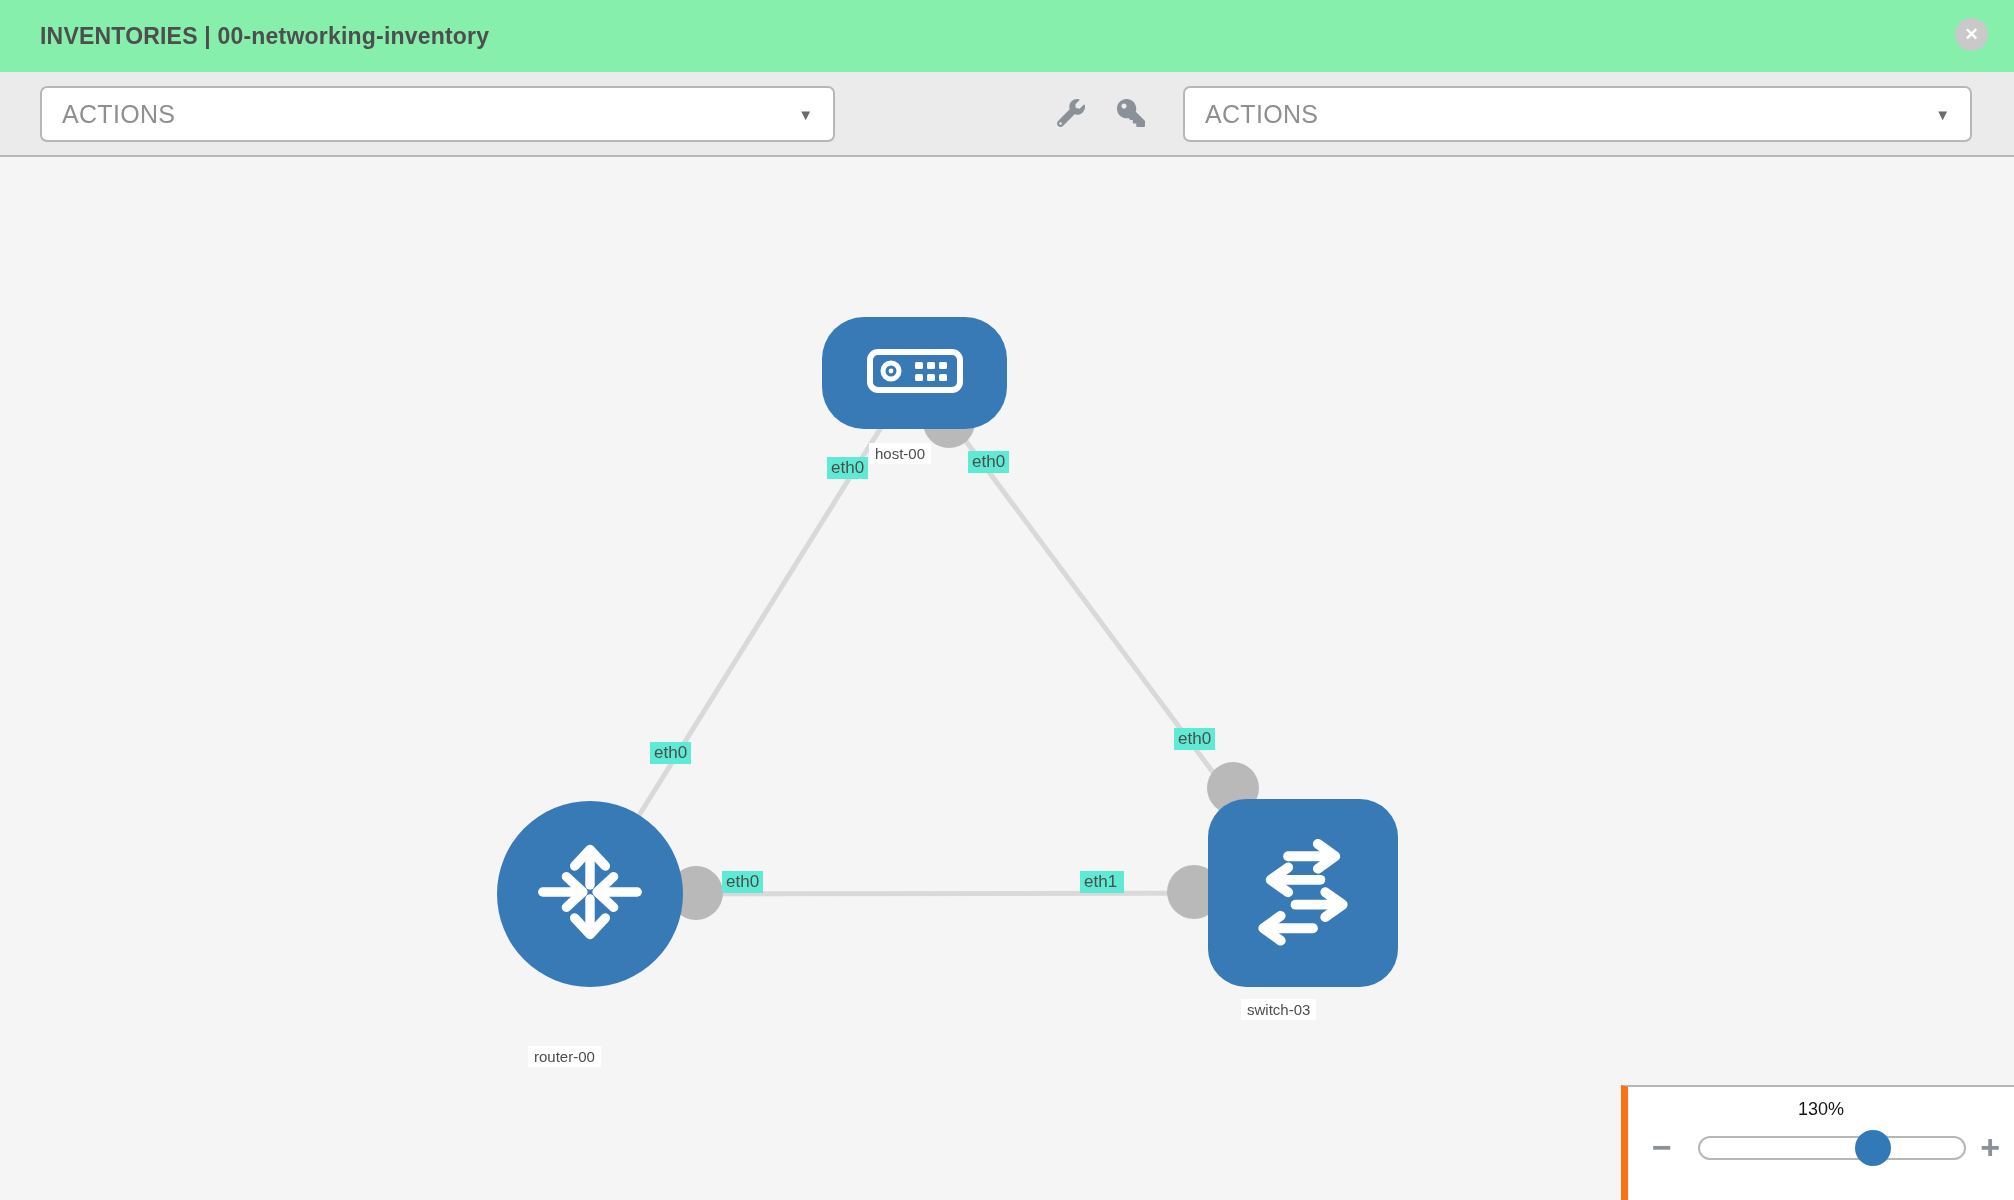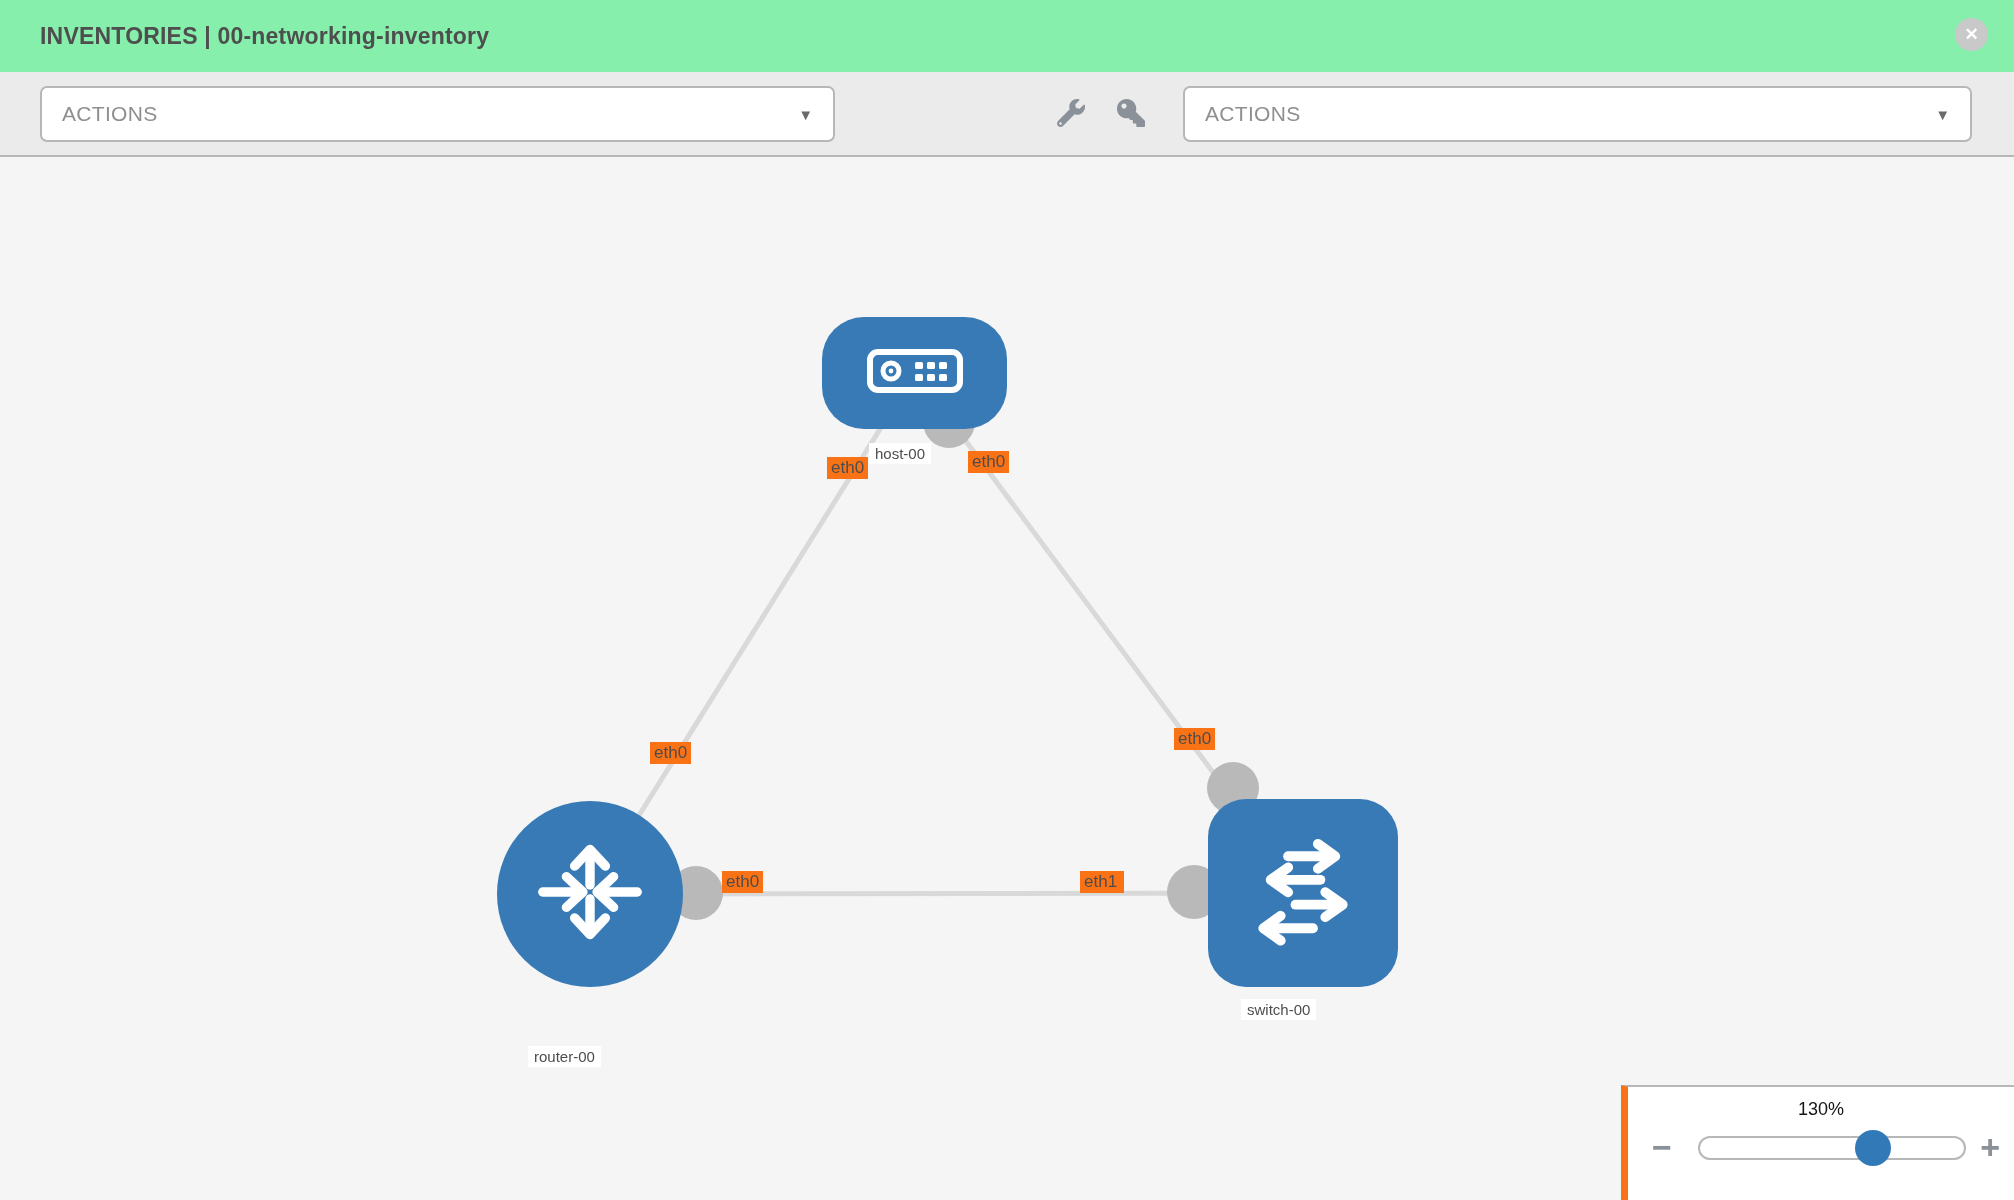--- a/index.html
+++ b/index.html
@@ -14,39 +14,39 @@
     background:#c9c9c9; color:#ffffff; display:flex; align-items:center; justify-content:center;
     font-size:17px; font-weight:bold; cursor:pointer; border:none; }
 
   
   .toolbar { position:absolute; top:72px; left:0; width:100%; height:85px; background:#ebebeb;
     border-bottom:2px solid #b7b7b7; }
   .dd { position:absolute; top:14px; height:56px; background:#ffffff; border:2px solid #b7b7b7;
     border-radius:7px; display:flex; align-items:center; padding:0 20px; cursor:pointer; }
   .dd-actions { left:40px; width:795px; }
   .dd-search  { left:1183px; width:789px; }
-  .dd-label { font-size:21px; color:#8f8f8f; letter-spacing:0.3px; }
+  .dd-label { font-size:25px; color:#8f8f8f; letter-spacing:0.3px; }
   .caret { margin-left:auto; font-size:15px; color:#6b6b6b; }
   .tool-btn { position:absolute; top:22px; width:42px; height:40px; background:none; border:none;
     cursor:pointer; display:flex; align-items:center; justify-content:center; }
   .tool-wrench { left:1050px; }
   .tool-key { left:1110px; }
   .tool-btn svg { fill:#8a9198; }
 
   
   .canvas { position:absolute; top:159px; left:0; width:2014px; height:1041px; background:#f5f5f5; }
   .links { position:absolute; top:0; left:0; }
   .iface { position:absolute; border-radius:50%; background:#b9b9b9; z-index:2; }
   .node { position:absolute; background:#377ab6; z-index:3; display:flex; align-items:center; justify-content:center; cursor:pointer; }
   .node-host   { left:822px; top:158px; width:185px; height:112px; border-radius:42px; }
   .node-router { left:497px; top:642px; width:186px; height:186px; border-radius:50%; }
   .node-switch { left:1208px; top:640px; width:190px; height:188px; border-radius:38px; }
   .nlabel { position:absolute; z-index:4; background:#ffffff; color:#4d4d4d; font-size:15px;
     padding:2px 6px; white-space:nowrap; }
-  .plabel { position:absolute; z-index:4; background:#f97316; color:#4d4d4d; font-size:17px;
+  .plabel { position:absolute; z-index:4; background:#5eead4; color:#4d4d4d; font-size:17px;
     padding:1px 4px; white-space:nowrap; }
 
   
   .zoom-panel { position:absolute; left:1621px; top:926px; width:393px; height:115px;
     background:#ffffff; border-left:7px solid #f97316; border-top:2px solid #b7b7b7; z-index:5; }
   .zoom-level { position:absolute; left:0; top:12px; width:100%; text-align:center;
     font-size:18px; color:#161616; }
   .zoom-minus, .zoom-plus { position:absolute; top:40px; background:none; border:none;
     font-size:34px; font-weight:bold; color:#8a9198; cursor:pointer; line-height:40px; }
   .zoom-minus { left:24px; }
@@ -149,21 +149,21 @@
           <path d="M44 61 H78"></path>
             <path d="M68 51 L82 61 L68 71"></path>
           <path d="M58 80 H22"></path>
             <path d="M32 70 L18 80 L32 90"></path>
         </svg>
       </span>
     </div>
 
     <div class="nlabel" style="left:869px; top:284px;">host-00</div>
     <div class="nlabel" style="left:528px; top:840px;margin-top:47px;">router-00</div>
-    <div class="nlabel" style="left:1241px; top:840px;">switch-00</div>
+    <div class="nlabel" style="left:1241px; top:840px;">switch-03</div>
 
     <div class="plabel" style="left:827px; top:298px;">eth0</div>
     <div class="plabel" style="left:968px; top:292px;">eth0</div>
     <div class="plabel" style="left:650px; top:583px;">eth0</div>
     <div class="plabel" style="left:1174px; top:569px;">eth0</div>
     <div class="plabel" style="left:722px; top:712px;">eth0</div>
     <div class="plabel" style="left:1083px; top:712px;">eth0</div>
     <div class="plabel" style="left:1080px; top:712px;">eth1</div>
 
     <div class="zoom-panel">

